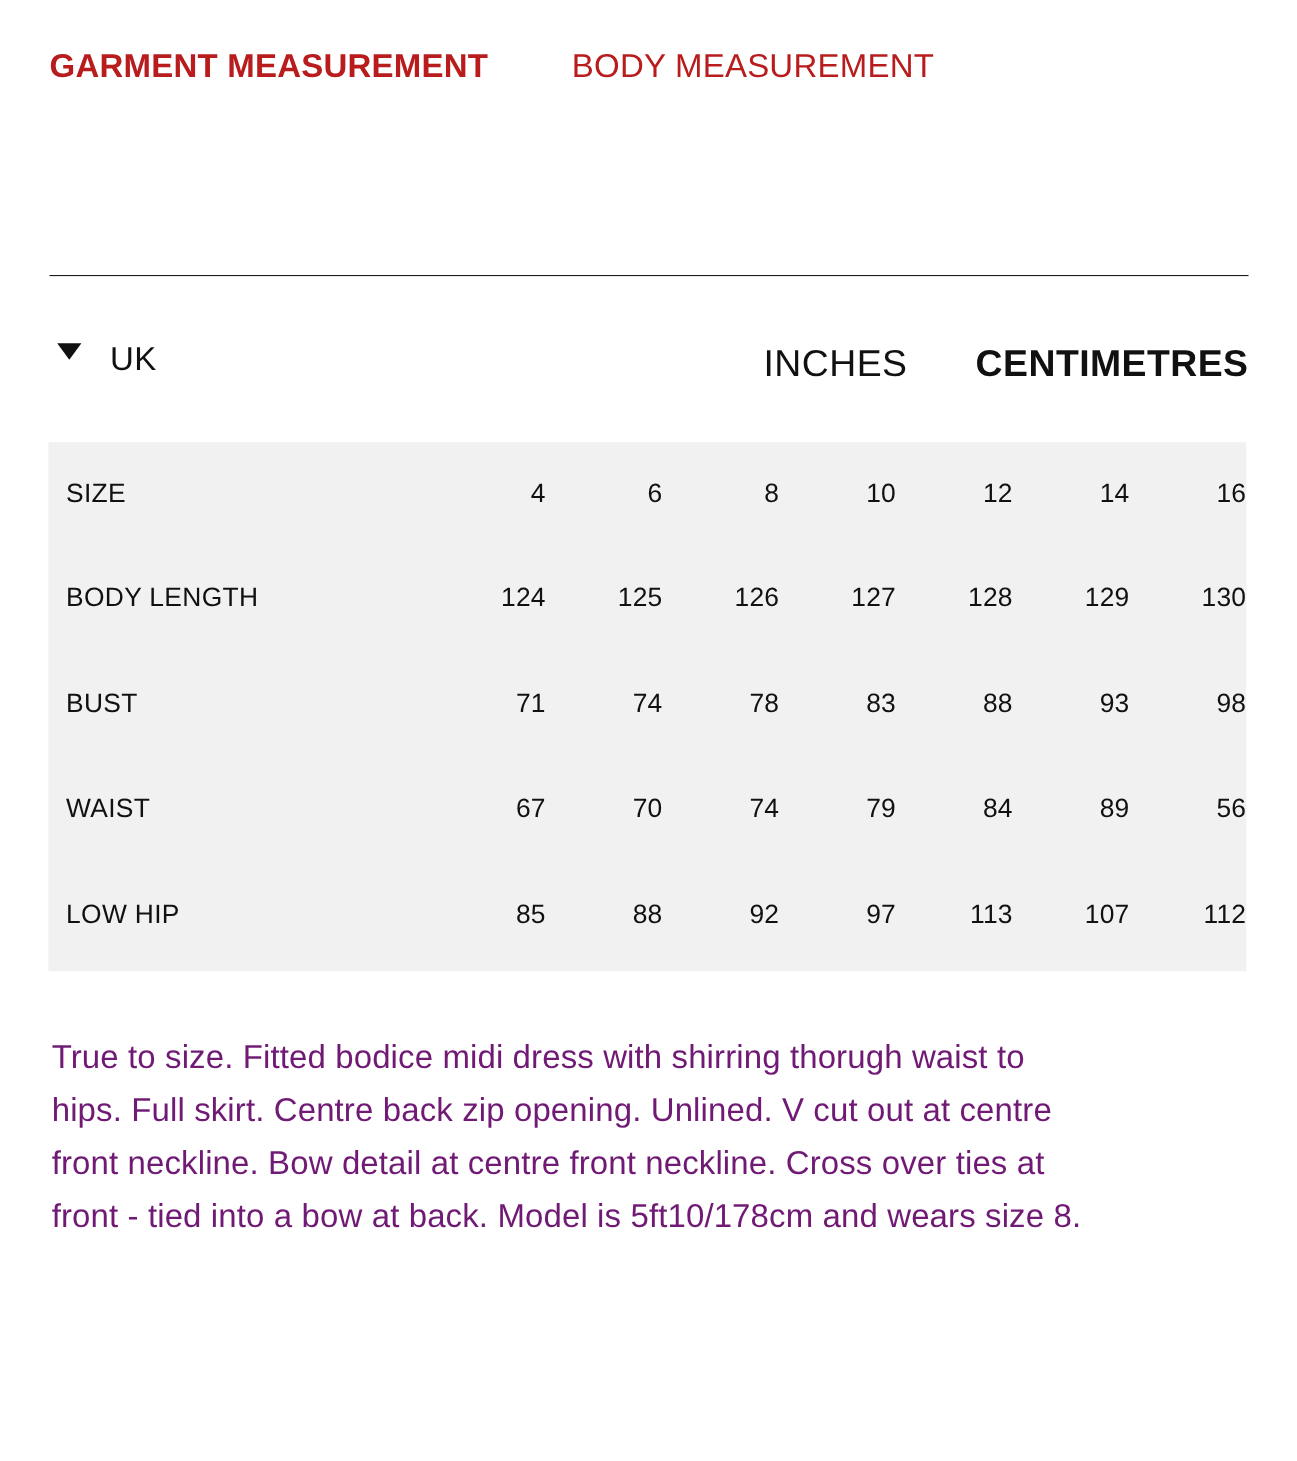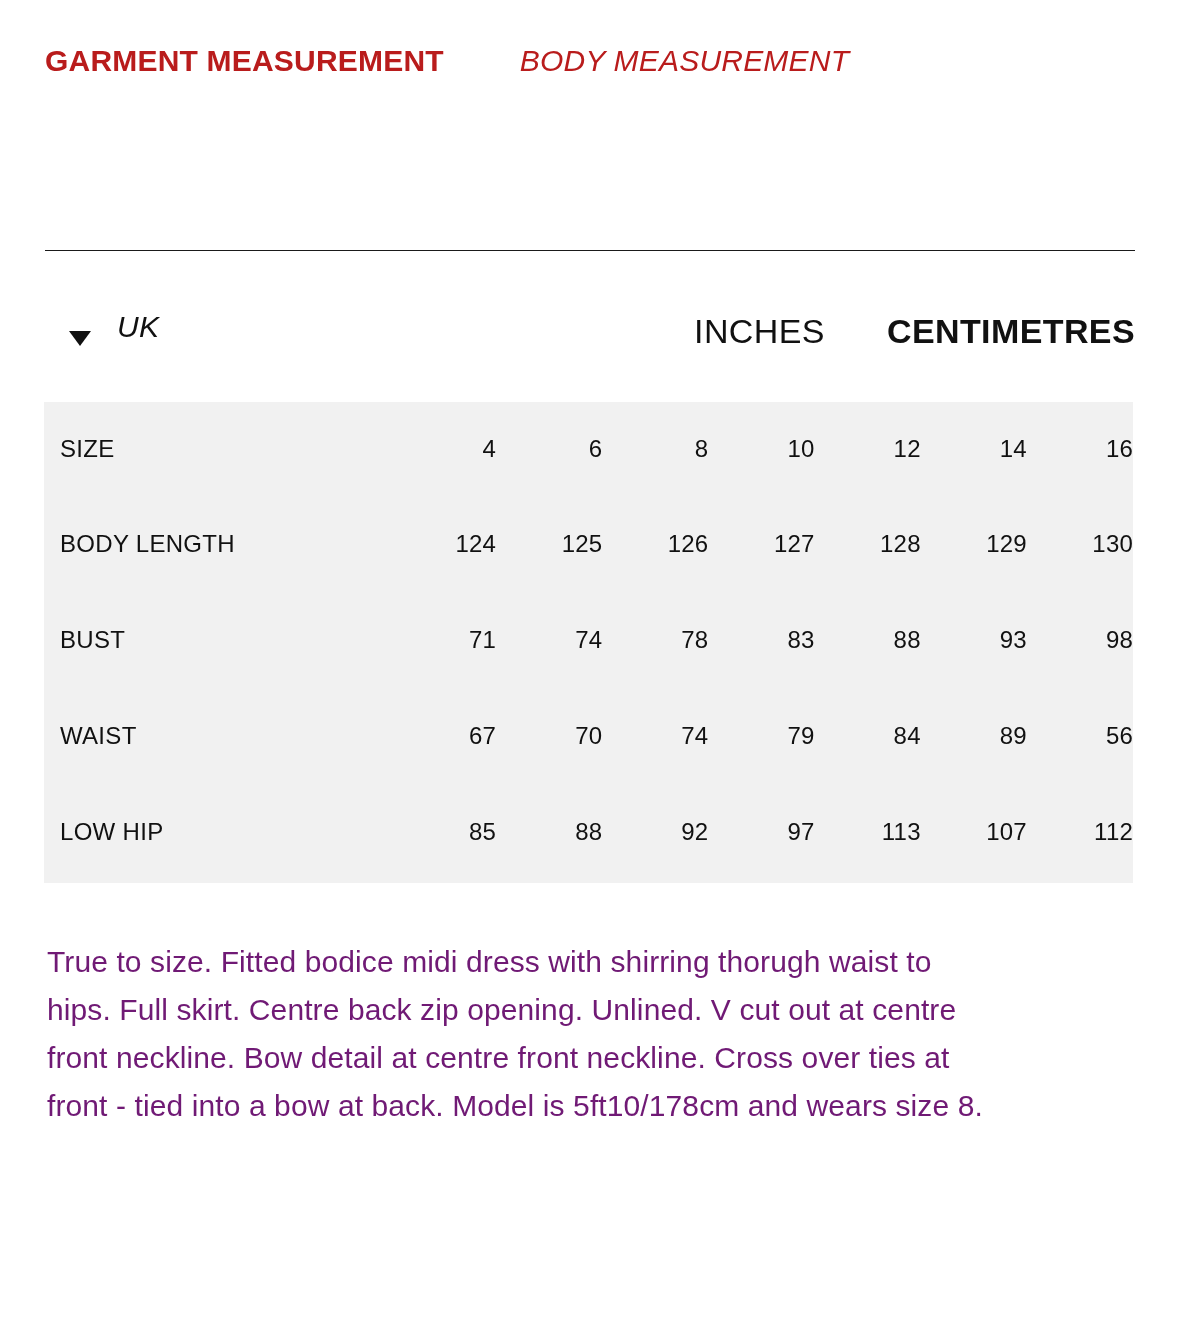--- a/index.html
+++ b/index.html
@@ -37,21 +37,20 @@
     white-space: nowrap;
     color: #b91c1c;
     cursor: pointer;
   }
   .tab.active {
     font-weight: 700;
   }
   .tab.inactive {
     font-weight: 400;
     margin-left: 76px;
-    font-style: italic;
   }
 
   
   .divider {
     position: absolute;
     left: 45px;
     top: 250px;
     width: 1090px;
     height: 1px;
     background: #1a1a1a;
@@ -60,26 +59,25 @@
   
   .controls {
     position: absolute;
     left: 45px;
     top: 310px;
     width: 1090px;
     height: 46px;
   }
   .region-select {
     position: absolute;
-    left: 24px;
+    left: 7px;
     top: 0;
     display: flex;
-    align-items: flex-end;
+    align-items: flex-start;
     cursor: pointer;
-    font-style: italic;
   }
   .caret {
     width: 0;
     height: 0;
     border-left: 11px solid transparent;
     border-right: 11px solid transparent;
     border-top: 15px solid #111111;
     margin-right: 26px;
     position: relative;
     top: 2px;

